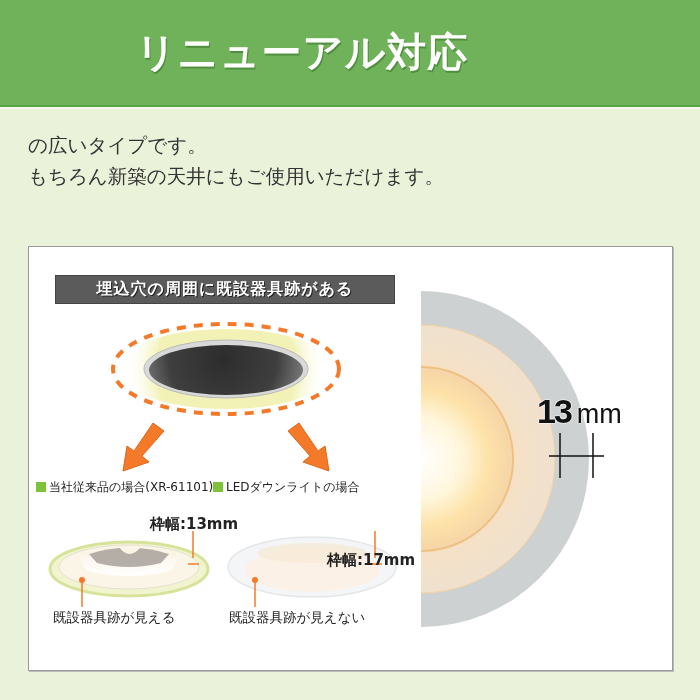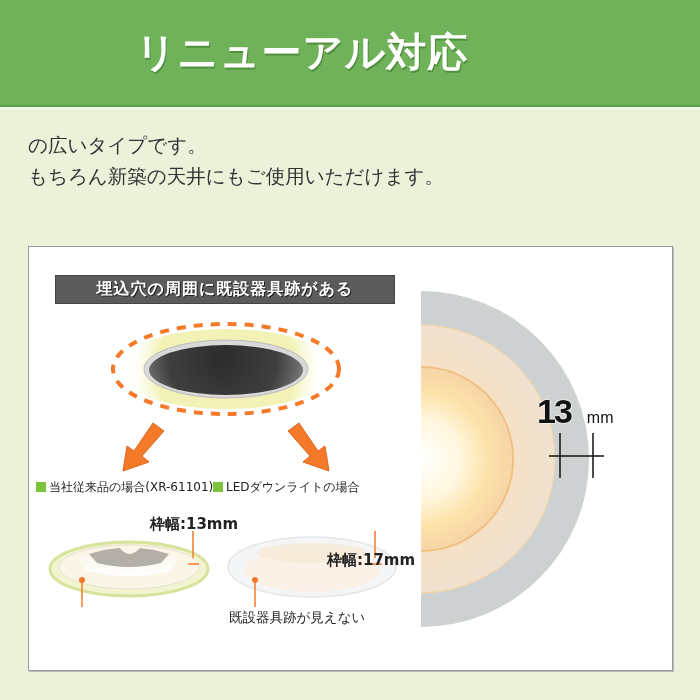--- a/index.html
+++ b/index.html
@@ -19,21 +19,21 @@
          border:1px solid #444; color:#fff; font-size:16px; font-weight:bold; display:flex;
          align-items:center; justify-content:center; letter-spacing:1px; text-shadow:1px 1px 0 #222; }
   .lbl { position:absolute; font-size:12px; white-space:nowrap; color:#222; }
   .lbl small { font-size:12px; }
   .sq { display:inline-block; width:10px; height:10px; background:#7cc23a; margin-right:3px; vertical-align:-1px; }
   .cap { position:absolute; font-size:13.5px; white-space:nowrap; color:#222; }
   .dim { position:absolute; font-size:15px; white-space:nowrap; color:#222; font-weight:bold; }
   .big17 { position:absolute; left:508px; top:145px; font-family:"Liberation Sans", sans-serif; color:#111;
            text-shadow:0 0 2px #fff, 0 0 2px #fff; white-space:nowrap; }
   .big17 b { font-size:34px; font-weight:900; letter-spacing:-2px; }
-  .big17 span { font-size:16px; margin-left:16px; }
+  .big17 span { font-size:27px; margin-left:6px; }
 </style>
 </head>
 <body>
 
 <div class="header"></div>
 <div class="header-sep"></div>
 <div class="title">リニューアル対応</div>
 
 <div class="desc">
   <div>の広いタイプです。</div>
@@ -116,18 +116,19 @@
   <div class="lbl" style="left:7px;top:232px;">
     <span class="sq"></span><span>当社従来品の場合</span><small>(XR-61101)</small>
   </div>
   <div class="lbl" style="left:184px;top:232px;">
     <span class="sq"></span><span>LEDダウンライトの場合</span>
   </div>
 
   <div class="dim" style="left:121px;top:268px;">枠幅:13mm</div>
   <div class="dim" style="left:298px;top:268px;margin-top:36px;">枠幅:17mm</div>
 
+  <div class="cap" style="left:24px;top:362px;">既設器具跡が見える</div>
   <div class="cap" style="left:200px;top:362px;">既設器具跡が見えない</div>
 
   <div class="big17">
     <b>13</b><span>mm</span>
   </div>
 </div>
 
 </body></html>

